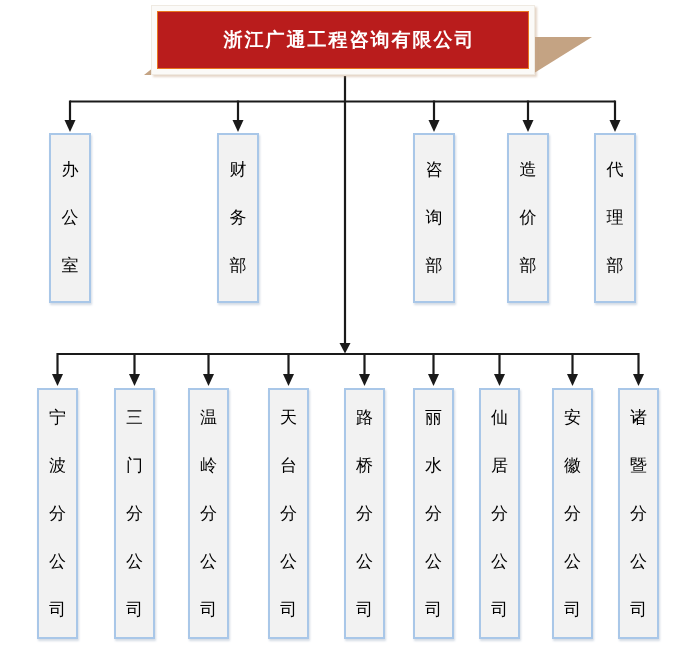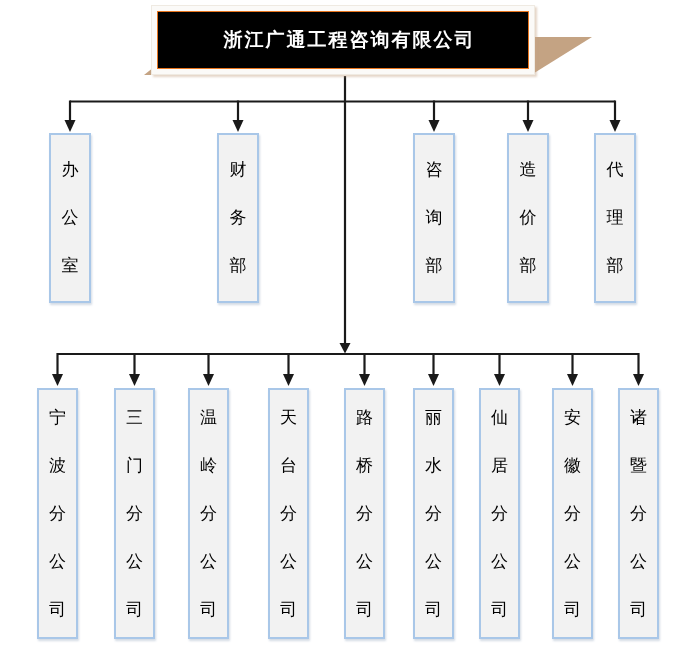--- a/index.html
+++ b/index.html
@@ -8,21 +8,21 @@
     font-family:"Liberation Sans","DejaVu Sans",sans-serif; overflow:hidden;
   }
   
   .title-frame {
     position:absolute; left:151px; top:5px; width:384px; height:70px;
     box-sizing:border-box; background:#FBFAF8; border:1px solid #EFEAE2;
     box-shadow:2px 2px 2px rgba(197,165,134,0.45);
     display:flex; align-items:center; justify-content:center; z-index:2;
   }
   .title-box {
-    width:372px; height:58px; background:#000000; border:1px solid #E8761F;
+    width:372px; height:58px; background:#b91c1c; border:1px solid #E8761F;
     box-sizing:border-box; display:flex; align-items:center; justify-content:center;padding-left:13px;
   }
   .title-text {
     color:#ffffff; font-size:19px; font-weight:bold; letter-spacing:2px; white-space:nowrap;
   }
   .ribbon-right {
     position:absolute; left:531px; top:37px; width:61px; height:38px;
     background:#C4A383; clip-path:polygon(0 0, 100% 0, 0 100%); z-index:1;
   }
   .ribbon-left {

